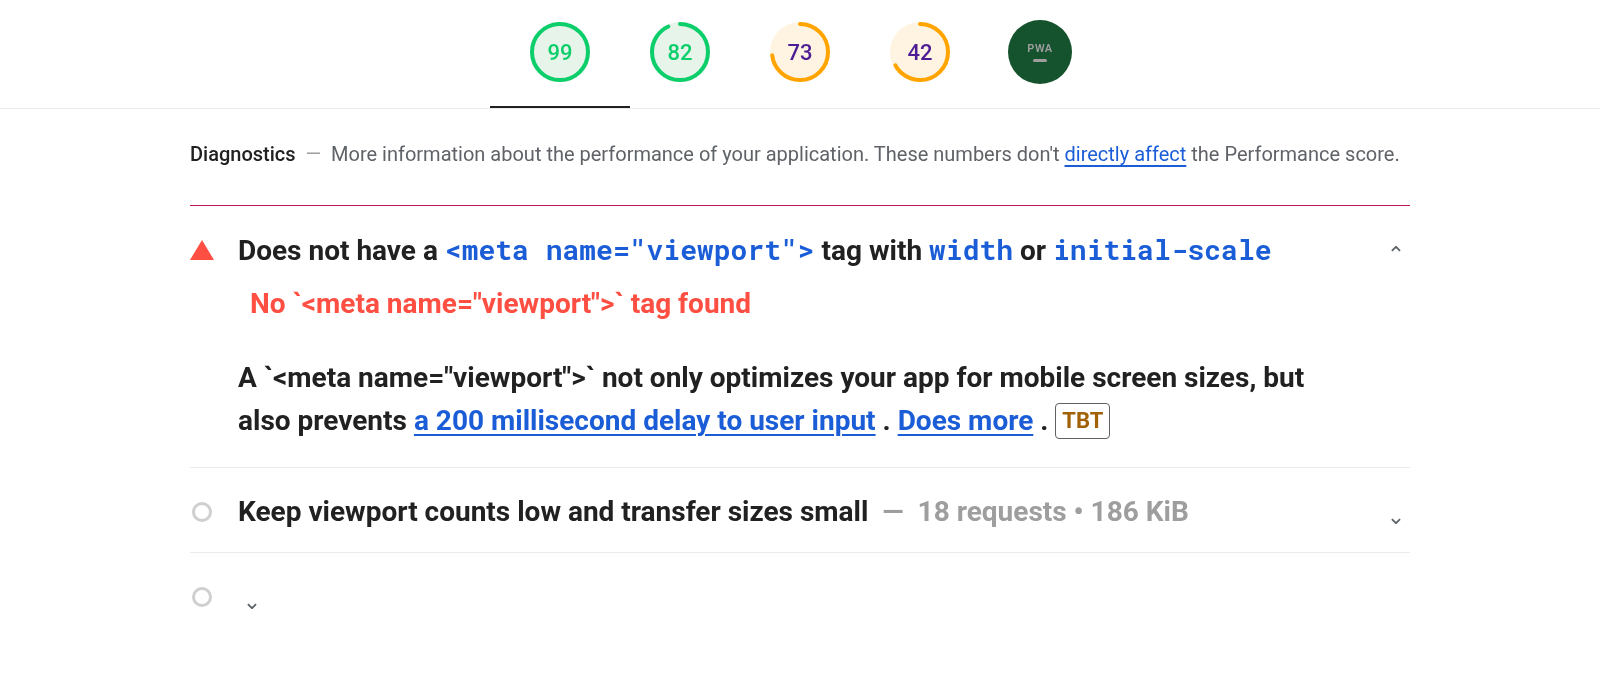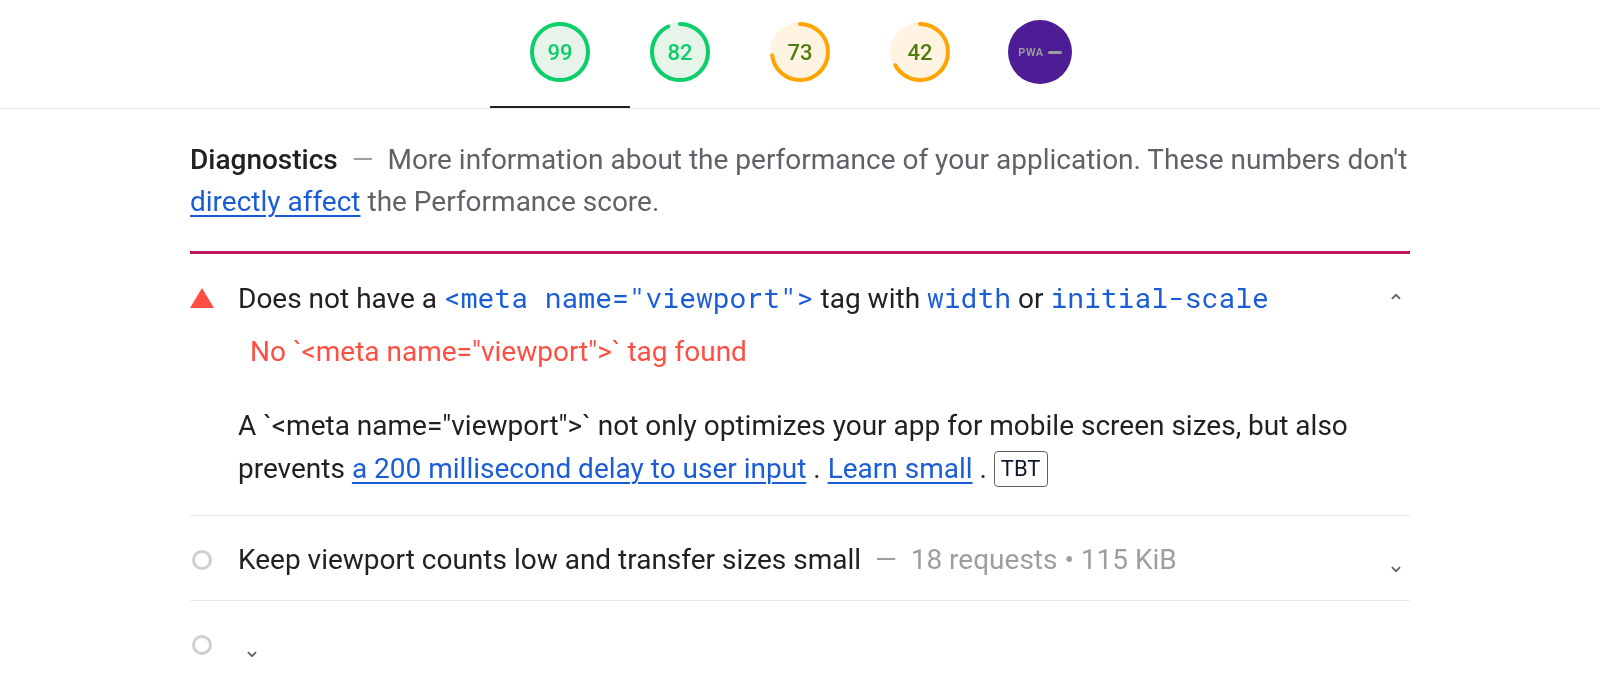--- a/index.html
+++ b/index.html
@@ -36,25 +36,25 @@
     display: flex; align-items: center; justify-content: center;
     font-size: 22px; font-weight: 500;
   }
   .gauge-green .bg  { stroke: #e6f4ea; }
   .gauge-green .arc { stroke: #0cce6b; }
   .gauge-green .fill{ fill:   #e6f4ea; }
   .gauge-green .num { color:  #0cce6b; }
   .gauge-orange .bg  { stroke: #fff4e1; }
   .gauge-orange .arc { stroke: #ffa400; }
   .gauge-orange .fill{ fill:   #fff4e1; }
-  .gauge-orange .num { color:  #4d7c0f; }
+  .gauge-orange .num { color:  #4c1d95; }
   .gauge-pwa {
     width: 64px; height: 64px; border-radius: 50%;
-    background: #4c1d95;
-    display: flex; flex-direction: row; align-items: center; justify-content: center;
+    background: #14532d;
+    display: flex; flex-direction: column; align-items: center; justify-content: center;
     gap: 4px;
   }
   .gauge-pwa .pwa-lbl { font-size: 11px; font-weight: 600; color: #9e9e9e; letter-spacing: 0.5px; }
   .gauge-pwa .pwa-dash { width: 14px; height: 3px; background: #9e9e9e; border-radius: 2px; }
 
   .active-tab-underline {
     position: relative;
   }
   .active-tab-underline::after {
     content: "";
@@ -63,25 +63,25 @@
     height: 2px; background: #212121;
   }
 
   
   .content {
     width: 1220px;
     margin: 0 auto;
     padding-top: 30px;
   }
   .diag-header {
-    font-size: 28px;
+    font-size: 20px;
     line-height: 1.5;
     color: #5f6368;
-    padding-bottom: 28px;
-    border-bottom: 3px solid #be185d;
+    padding-bottom: 36px;
+    border-bottom: 1px solid #be185d;
   }
   .diag-header .title { color: #212121; font-weight: 500; }
   .diag-header .dash  { color: #9e9e9e; }
   a.link { color: #1a5dd7; text-decoration: underline; text-underline-offset: 4px; text-decoration-thickness: 2px; cursor: pointer; }
 
   
   .audit {
     display: flex;
     align-items: flex-start;
     gap: 24px;
@@ -90,21 +90,21 @@
     font-size: 28px;
     line-height: 1.55;
   }
   .audit .icon {
     width: 24px; height: 24px; flex: 0 0 24px;
     margin-top: 10px;
     display: flex; align-items: center; justify-content: center;
   }
   .tri-red { width: 0; height: 0; border-left: 12px solid transparent; border-right: 12px solid transparent; border-bottom: 20px solid #ff4e42; }
   .circ-gray { width: 20px; height: 20px; border: 3px solid #cfcfcf; border-radius: 50%; }
-  .audit .body { flex: 1 1 auto; }
+  .audit .body { flex: 1 1 auto; font-weight: bold; }
   .audit .toggle {
     flex: 0 0 28px; margin-top: 10px;
     display: flex; align-items: center; justify-content: center;
     font-size: 22px; color: #5f6368; cursor: pointer; user-select: none;
   }
   .audit-title .code { color: #1a5dd7; }
   .audit-error {
     color: #ff4e42;
     font-size: 28px;
     padding: 10px 0 0 12px;
@@ -113,21 +113,21 @@
     font-size: 28px;
     color: #212121;
     padding: 30px 0 6px 0;
   }
   .badge {
     display: inline-block;
     border: 1px solid #616161;
     border-radius: 4px;
     padding: 0 6px;
     font-size: 22px;
-    color: #0f172a;
+    color: #a16207;
     vertical-align: 2px;
   }
   .muted { color: #9e9e9e; }
   .audit-collapsed .audit-title { color: #212121; }
 </style>
 </head>
 <body>
 
 <div class="scores-wrap">
 
@@ -194,37 +194,37 @@
         <span> tag with </span>
         <span class="code monocode">width</span>
         <span> or </span>
         <span class="code monocode">initial-scale</span>
       </div>
       <div class="audit-error">No `&lt;meta name="viewport"&gt;` tag found</div>
       <div class="audit-desc">
         <span>A `&lt;meta name="viewport"&gt;` not only optimizes your app for mobile screen sizes, but also prevents </span>
         <a class="link">a 200 millisecond delay to user input</a>
         <span>. </span>
-        <a class="link">Learn small</a>
+        <a class="link">Does more</a>
         <span>. </span>
         <span class="badge">TBT</span>
       </div>
     </div>
     <div class="toggle">⌃</div>
   </div>
 
   <div class="audit audit-collapsed">
     <div class="icon">
         <div class="circ-gray"></div>
       </div>
     <div class="body">
       <div class="audit-title">
         <span>Keep viewport counts low and transfer sizes small</span>
         &nbsp;<span class="muted">—</span>&nbsp;
-        <span class="muted">18 requests • 115 KiB</span>
+        <span class="muted">18 requests • 186 KiB</span>
       </div>
     </div>
     <div class="toggle">⌄</div>
   </div>
 
   <div class="audit audit-collapsed" style="border-bottom:none">
     <div class="icon">
         <div class="circ-gray"></div>
       </div>
     <div class="toggle">⌄</div>

